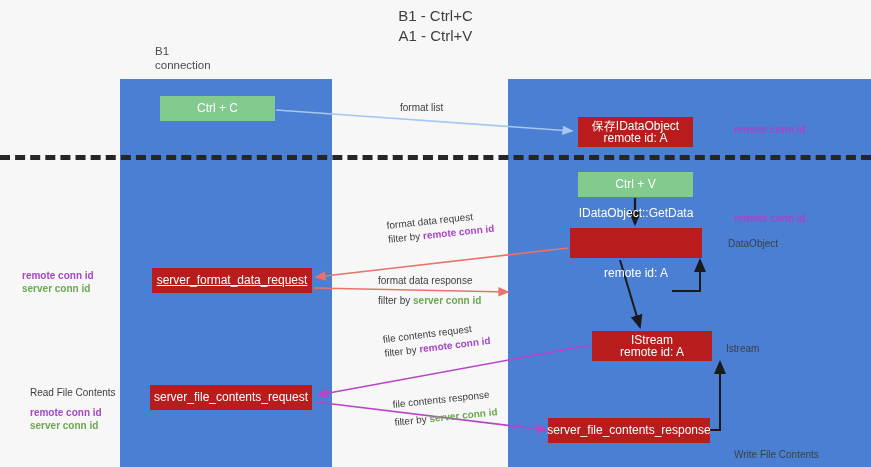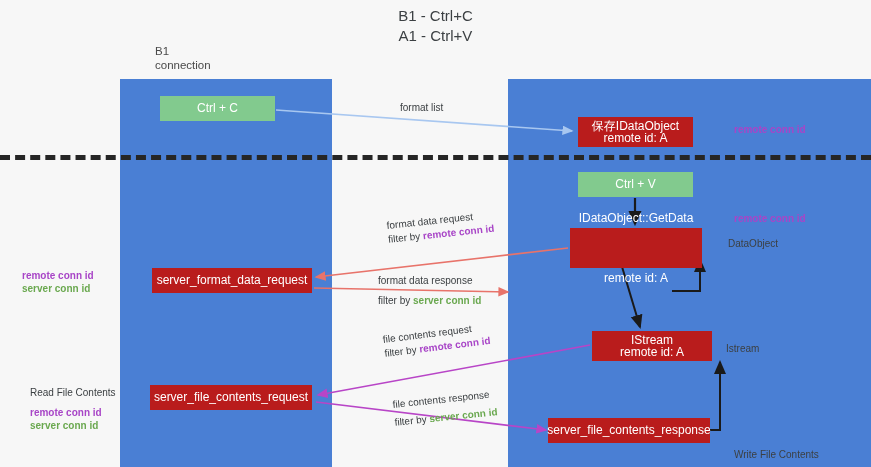--- a/index.html
+++ b/index.html
@@ -40,22 +40,22 @@
     color:#ffffff;font-size:12px;line-height:12.5px;
     text-align:center;box-sizing:border-box;
     padding:2px 4px;
   }
   .box.green{background:#82ca8e;}
   .box.orange{background:#b91c1c;}
 
   #box-ctrlc{left:160px;top:96px;width:115px;height:25px;}
   #box-save-idataobject{left:578px;top:117px;width:115px;height:30px;}
   #box-ctrlv{left:578px;top:172px;width:115px;height:25px;}
-  #box-getdata{left:570px;top:228px;width:132px;height:40px;gap:48px;}
-  #box-sfdreq{left:152px;top:268px;width:160px;height:25px;}
+  #box-getdata{left:570px;top:228px;width:132px;height:30px;gap:48px;}
+  #box-sfdreq{left:152px;top:268px;width:160px;height:25px;text-decoration:underline;}
   #box-sfdresp{left:512px;top:279px;width:160px;height:25px;}
   #box-istream{left:592px;top:331px;width:120px;height:30px;}
   #box-sfcreq{left:150px;top:385px;width:162px;height:25px;}
   #box-sfcresp{left:548px;top:418px;width:162px;height:25px;}
 
   
   #dashed{
     position:absolute;left:0;top:155px;width:871px;height:0;
     border-top:5px dashed #262626;
   }

